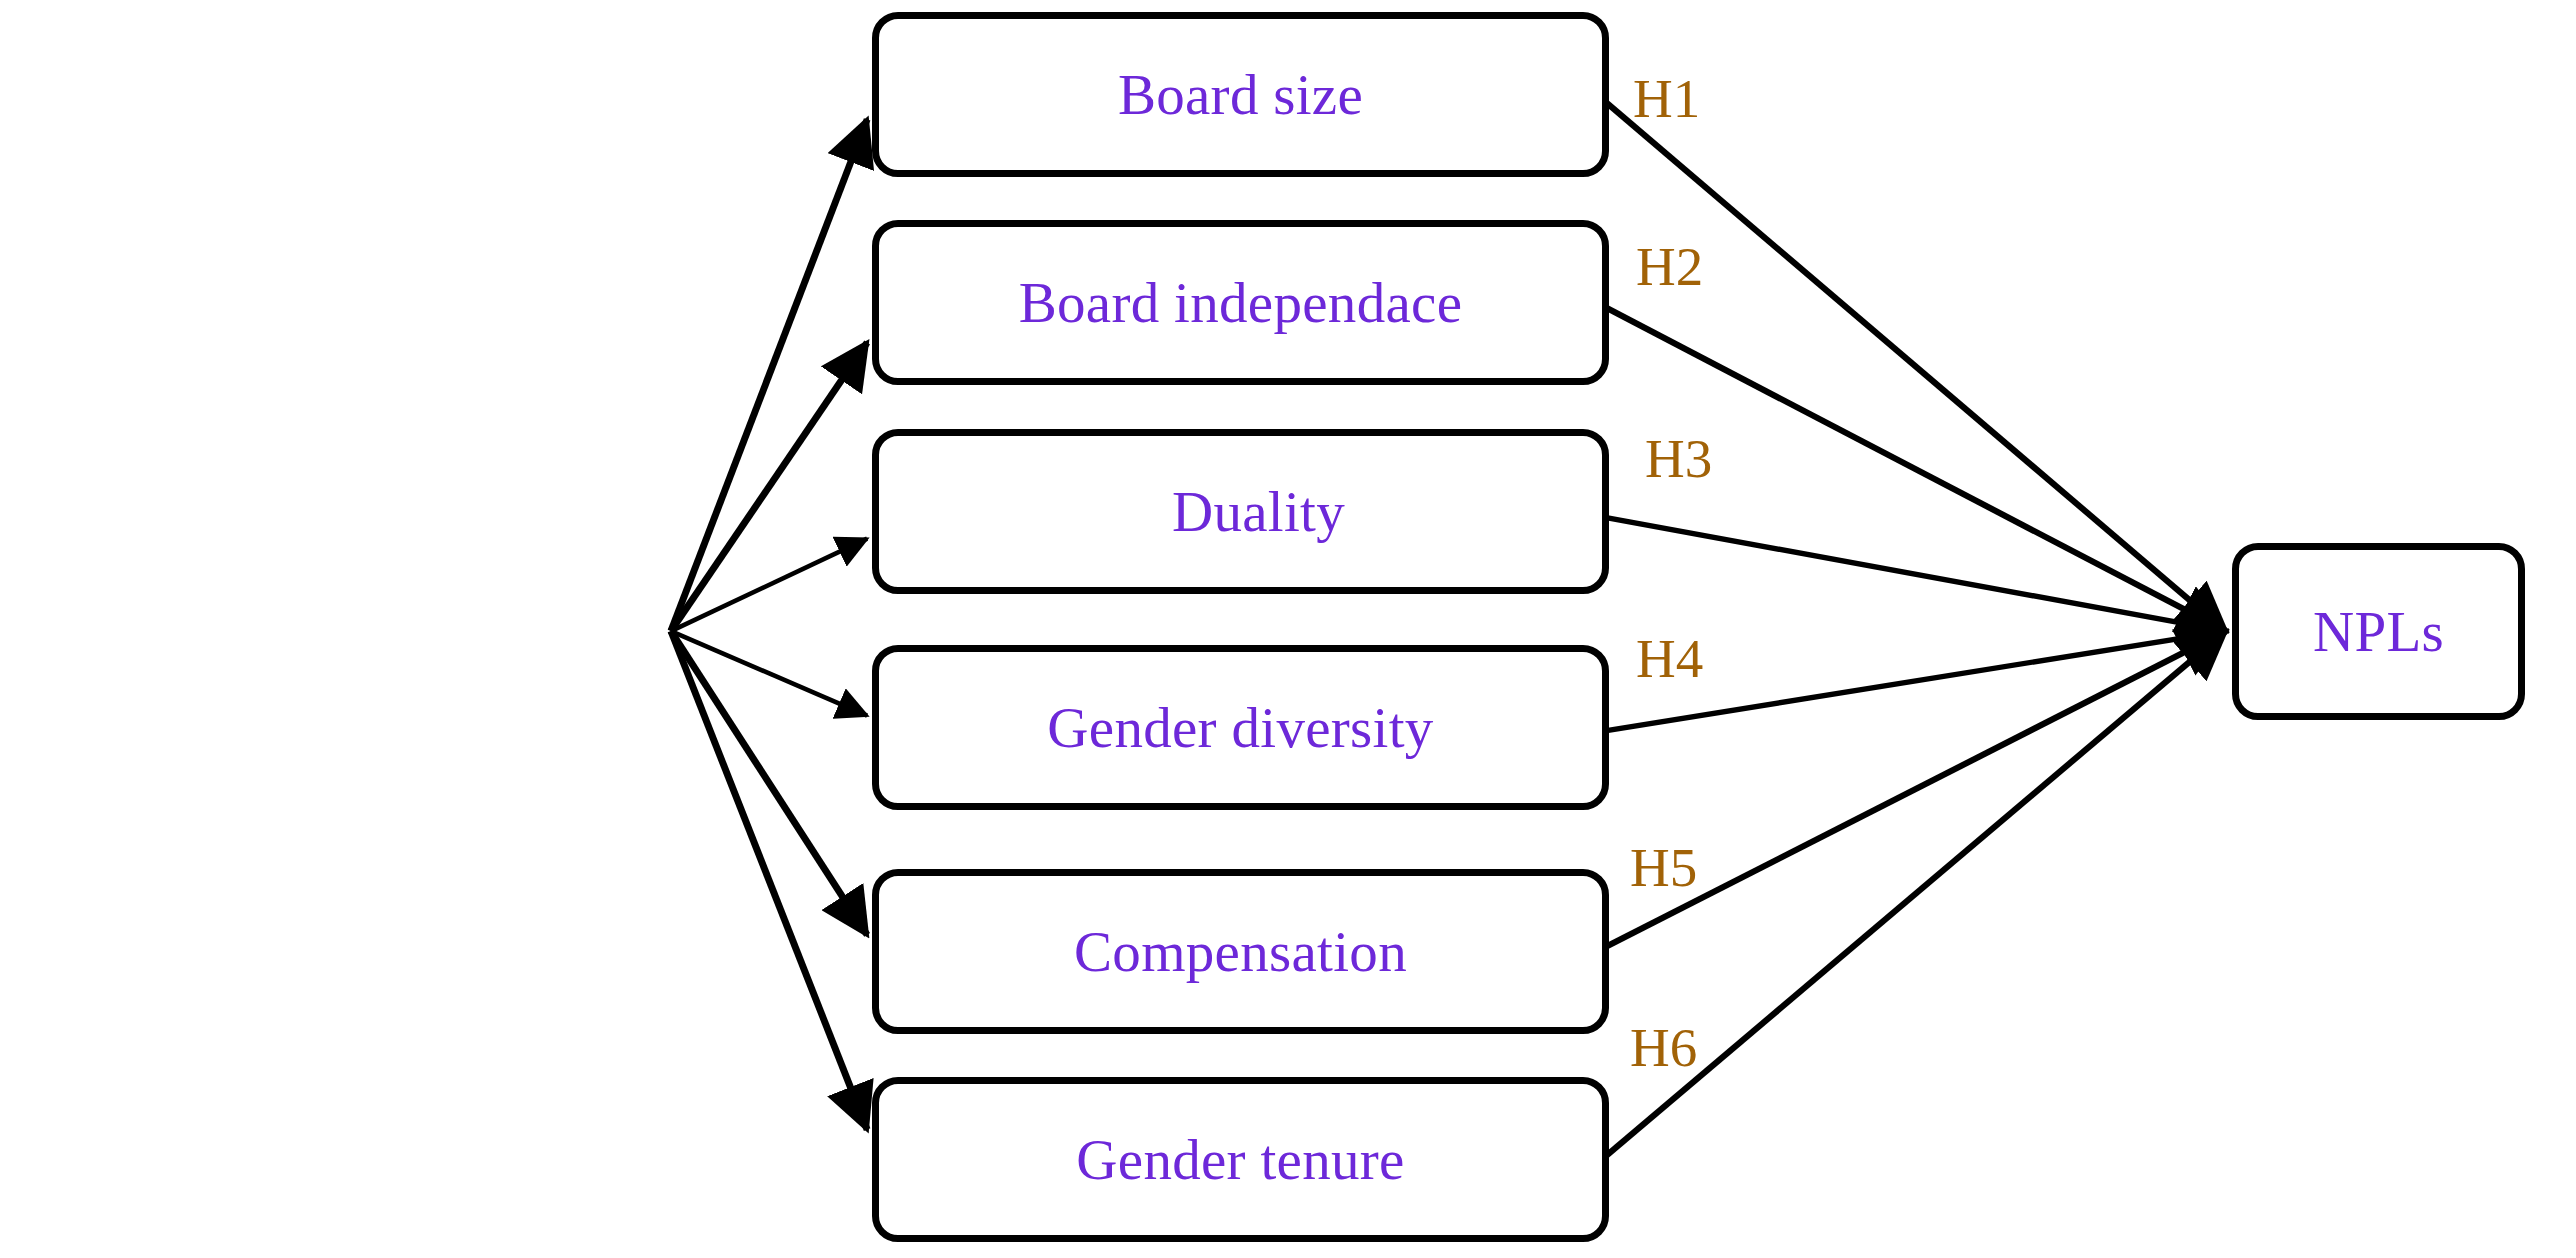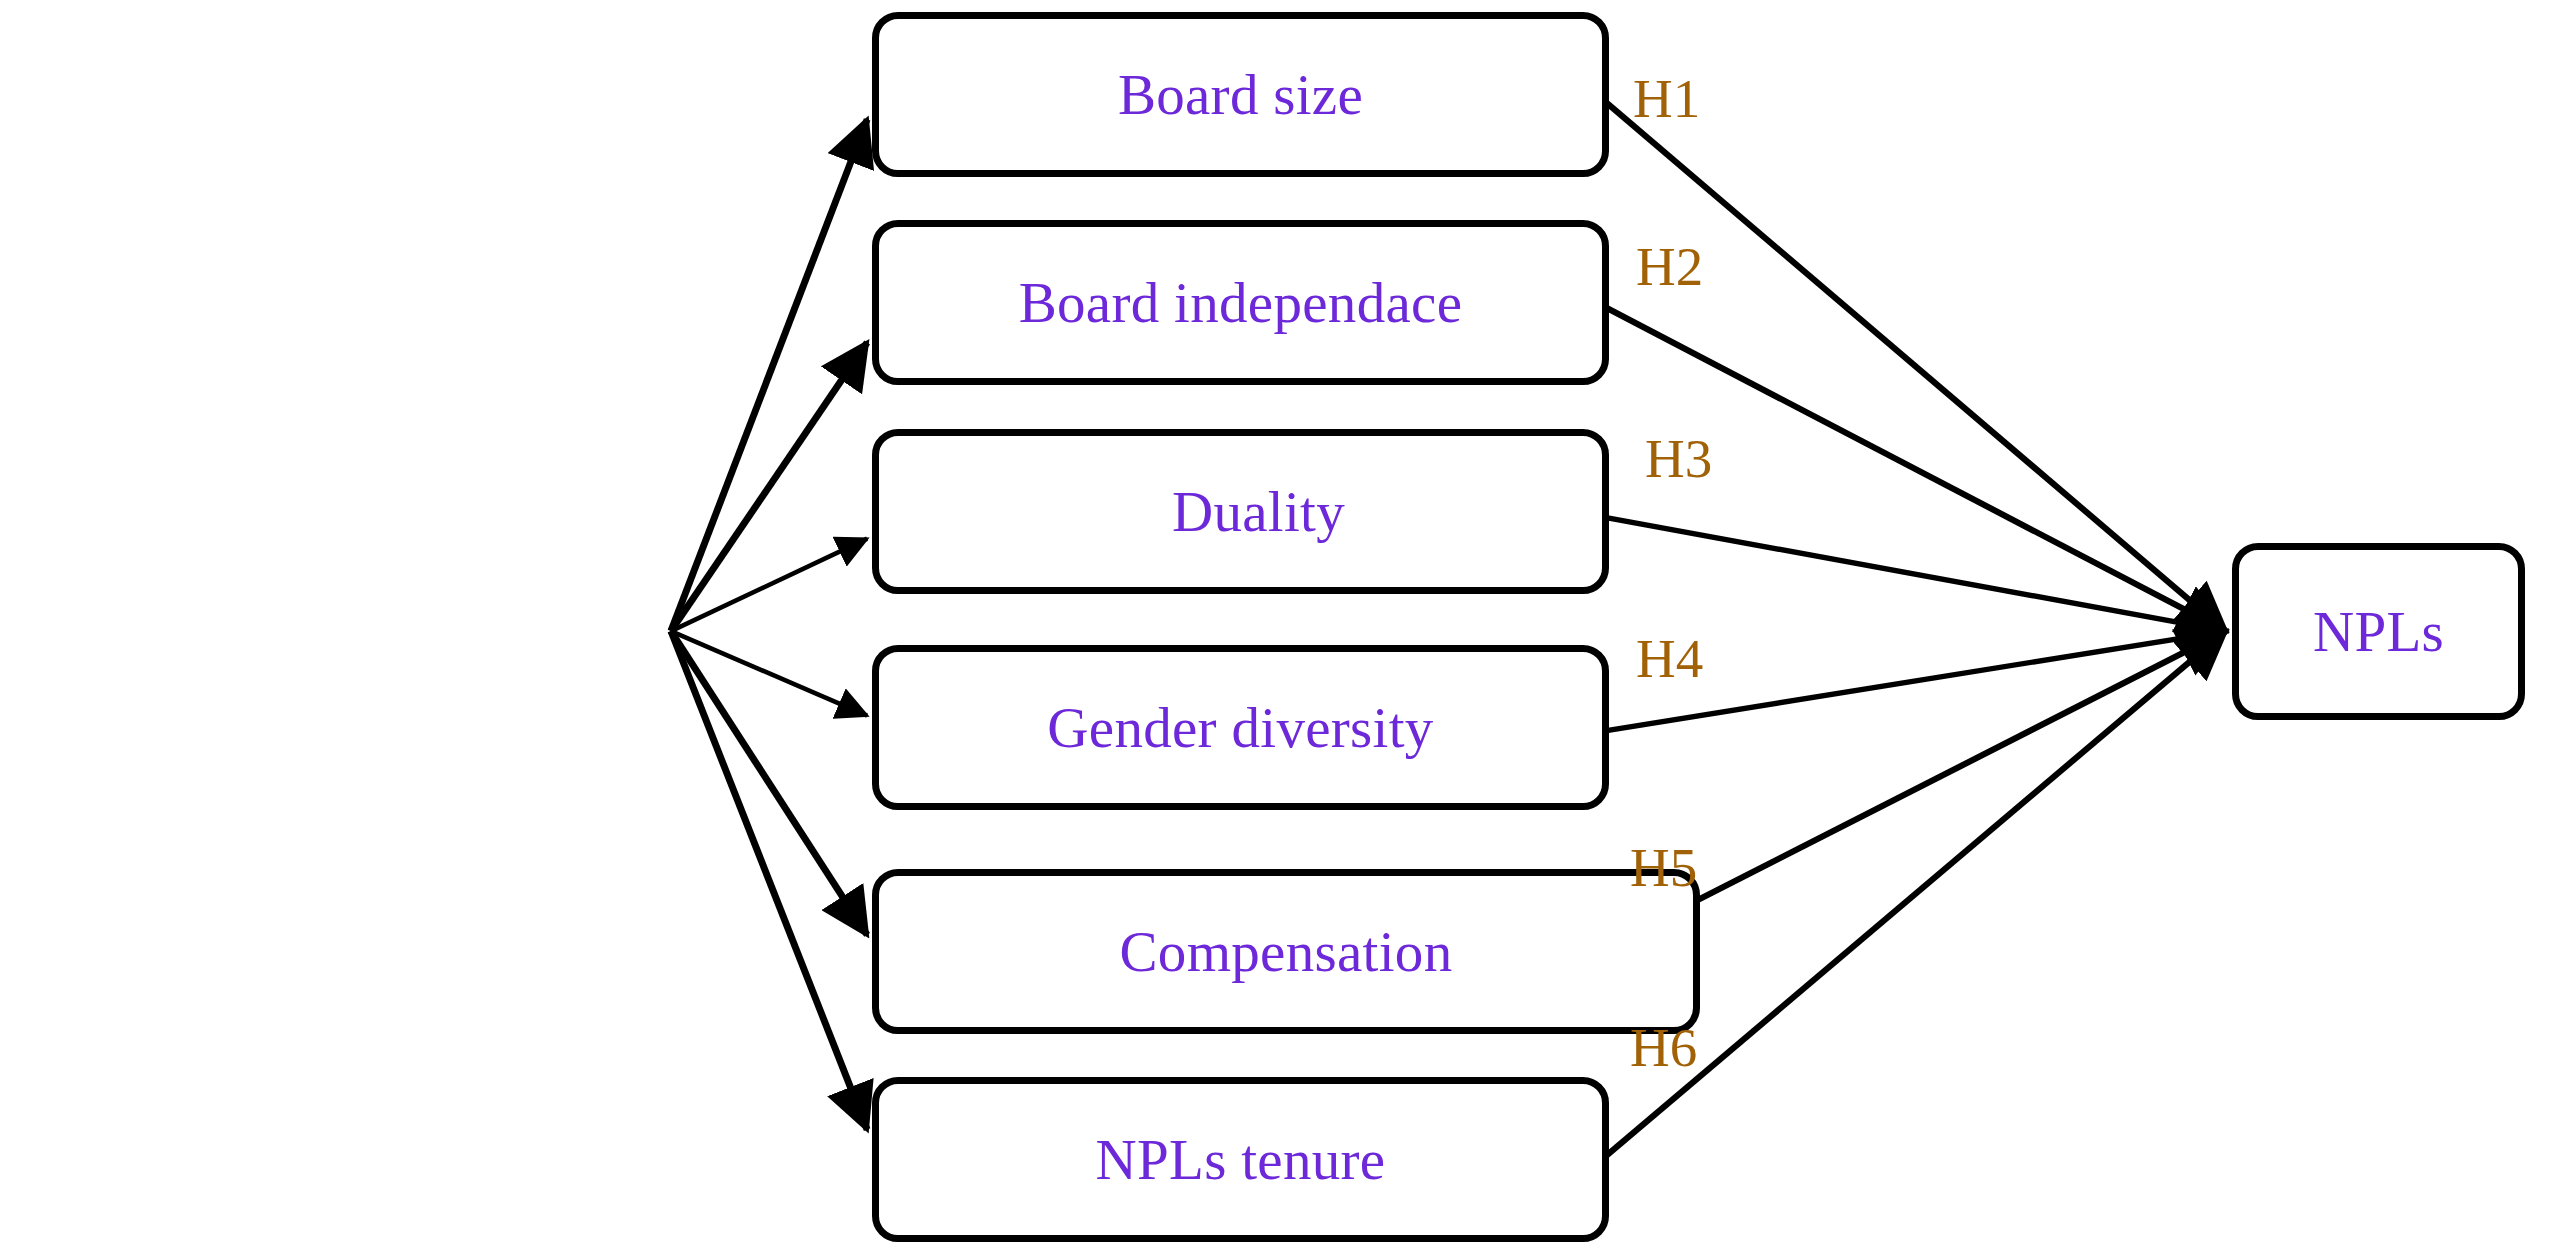--- a/index.html
+++ b/index.html
@@ -97,26 +97,26 @@
   </div>
 
   <div class="node-box" style="left:872px; top:429px; width:737px; height:165px;padding-left:36px;">
     <span class="node-label">Duality</span>
   </div>
 
   <div class="node-box" style="left:872px; top:645px; width:737px; height:165px;">
     <span class="node-label">Gender diversity</span>
   </div>
 
-  <div class="node-box" style="left:872px; top:869px; width:828px; height:165px;">
+  <div class="node-box" style="left:872px; top:869px; width:737px; height:165px;">
     <span class="node-label">Compensation</span>
   </div>
 
   <div class="node-box" style="left:872px; top:1077px; width:737px; height:165px;">
-    <span class="node-label">NPLs tenure</span>
+    <span class="node-label">Gender tenure</span>
   </div>
 
   <div class="node-box" style="left:2232px; top:543px; width:293px; height:177px;">
     <span class="node-label">NPLs</span>
   </div>
 
   <div class="hyp-label" style="left:1633px; top:71px;">H1</div>
   <div class="hyp-label" style="left:1636px; top:239px;">H2</div>
   <div class="hyp-label" style="left:1645px; top:431px;">H3</div>
   <div class="hyp-label" style="left:1636px; top:631px;">H4</div>

